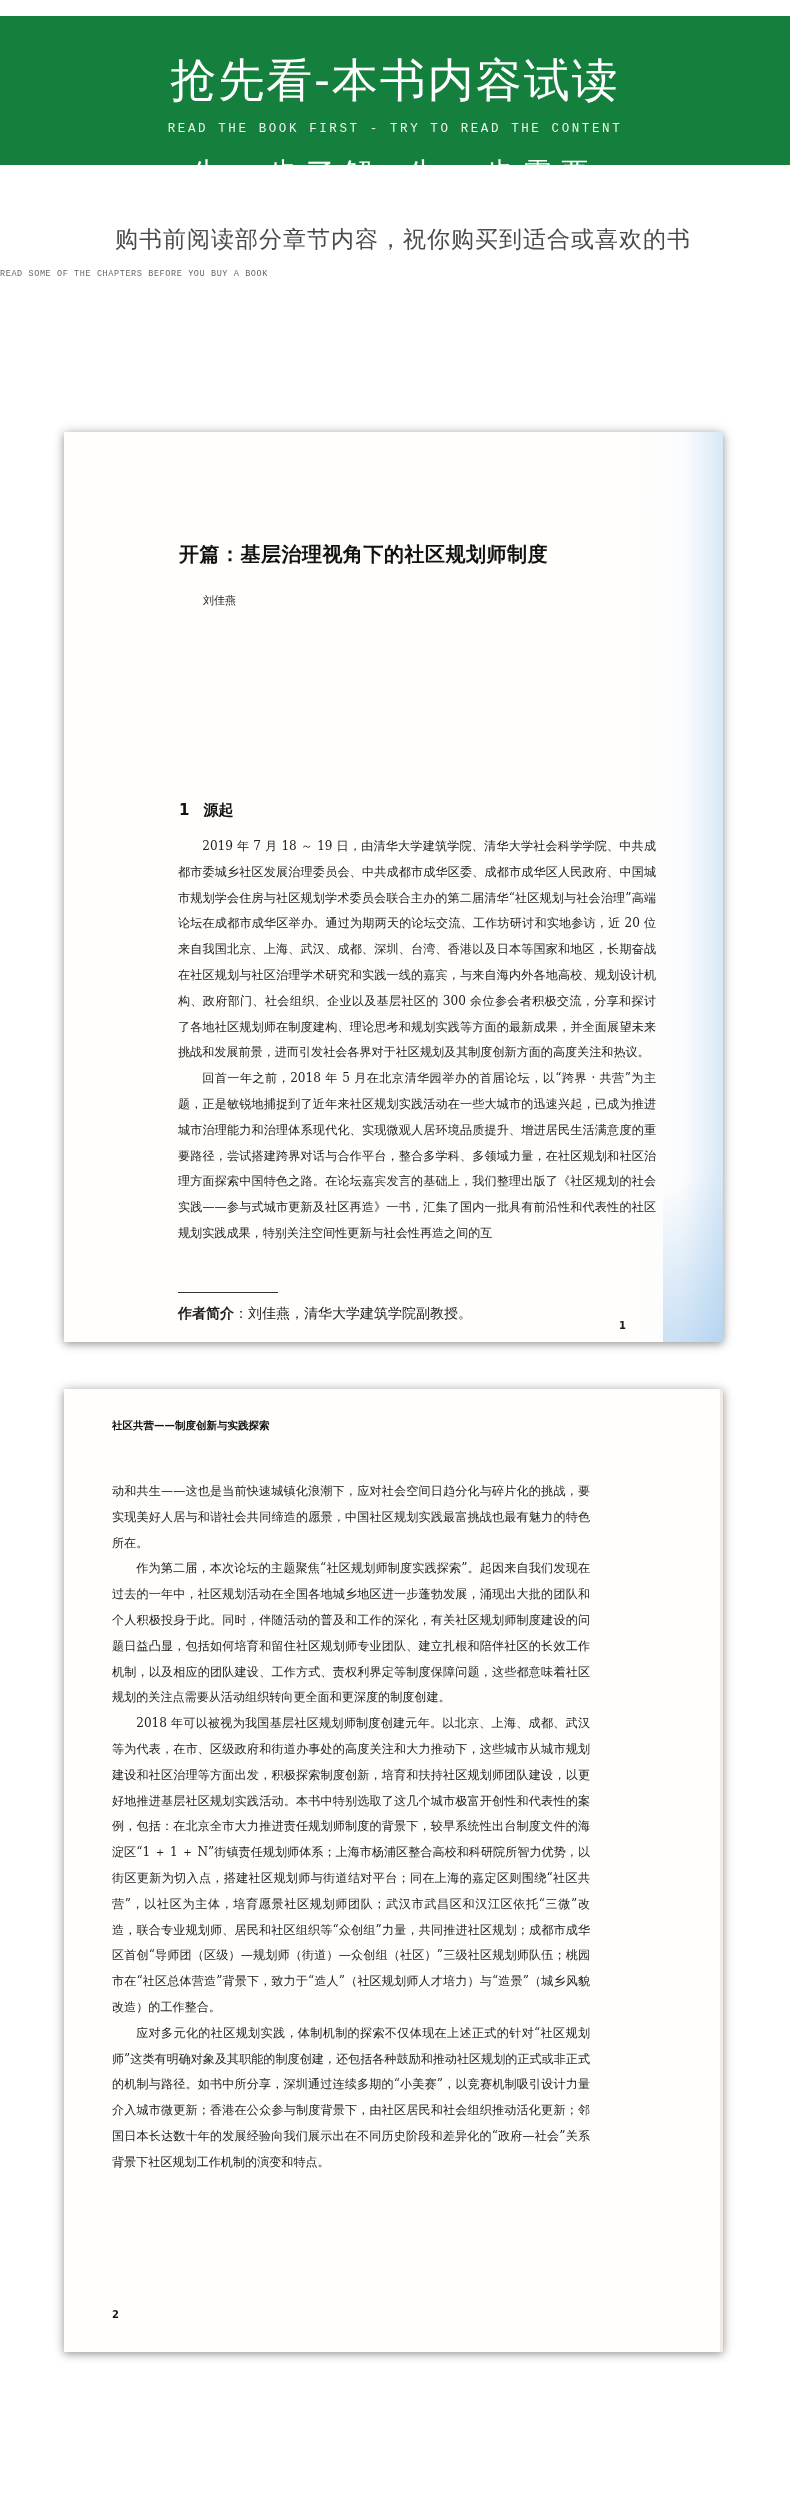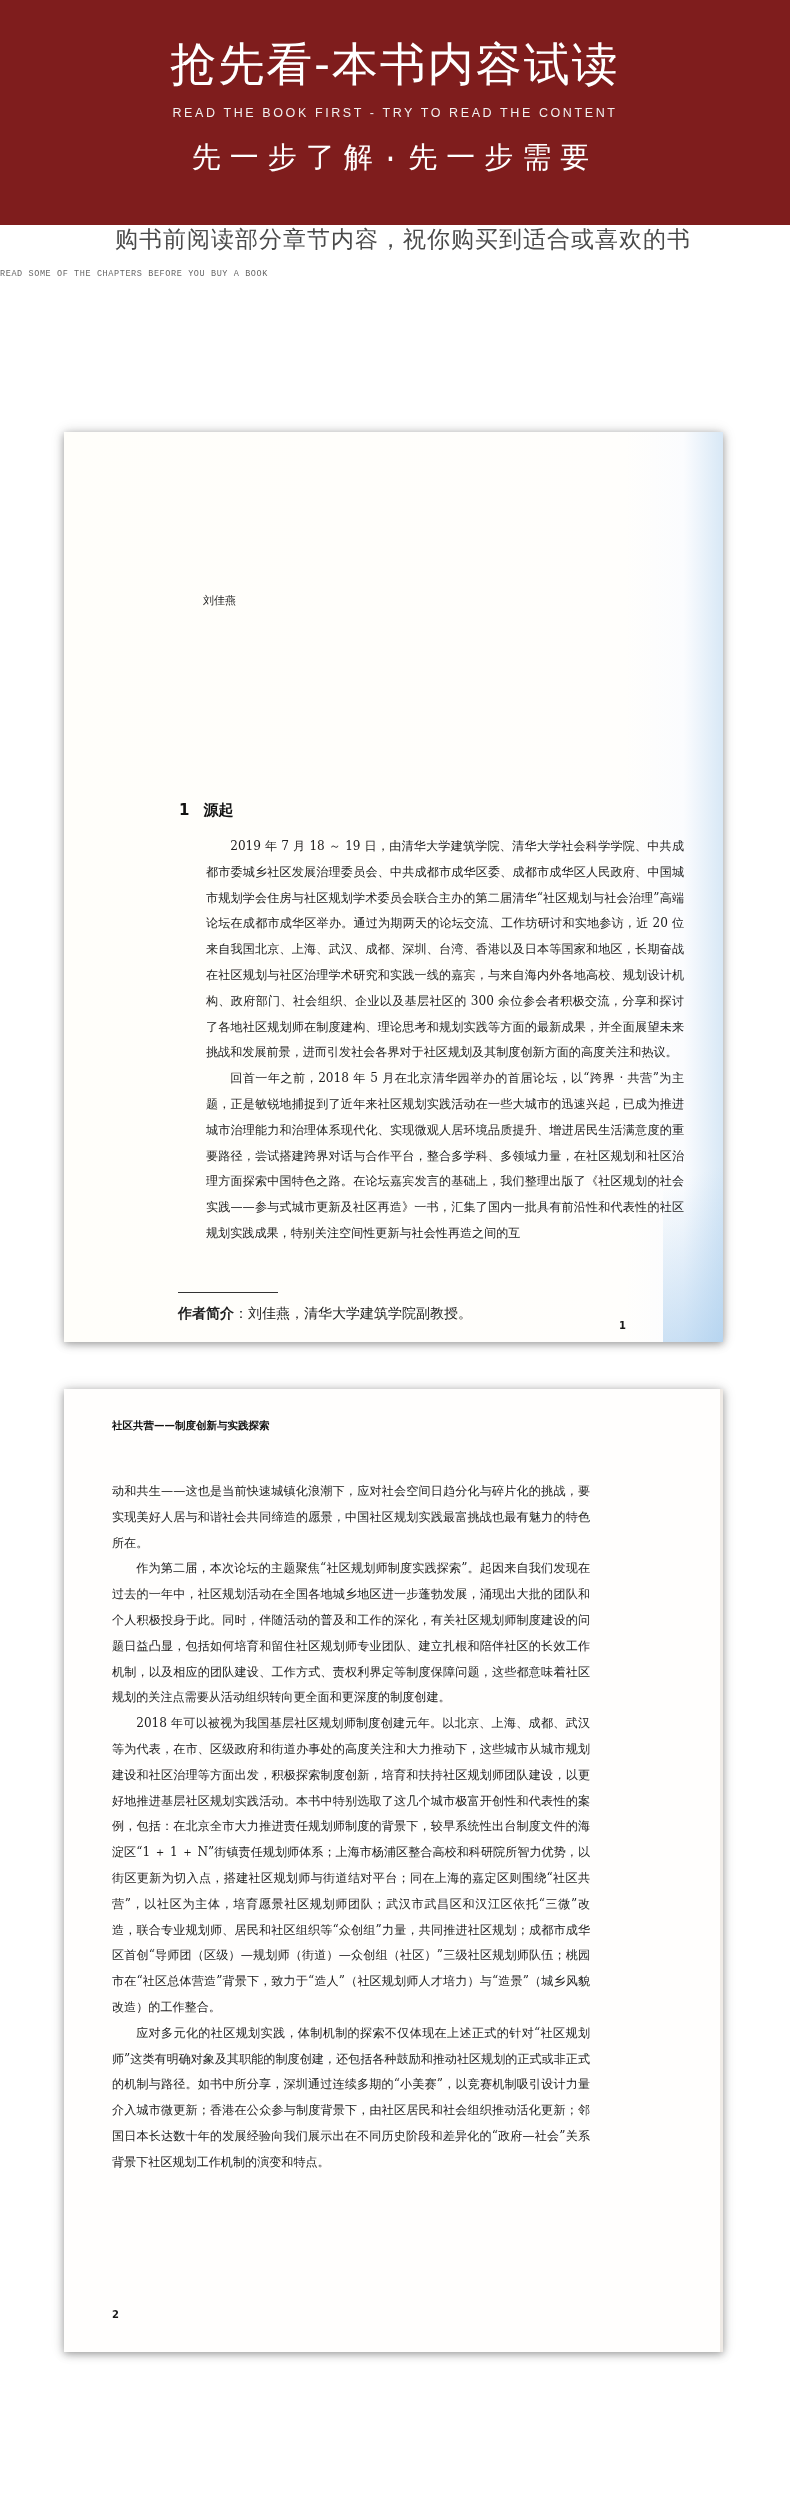--- a/index.html
+++ b/index.html
@@ -1,38 +1,38 @@
 <!DOCTYPE html>
 <html><head>
 <meta charset="utf-8">
 <style>
   * { margin: 0; padding: 0; box-sizing: border-box; }
   html, body { width: 790px; background: #ffffff; }
   body { position: relative; height: 2517px; overflow: hidden; font-family: "DejaVu Serif", "Liberation Serif", serif; color: #1a1a1a; }
 
-  .banner { position: absolute; left: 0; top: 0; width: 790px; height: 225px; background: #7f1d1d; text-align: center; color: #fff; }
+  .banner { position: absolute; left: 0; top: 16px; width: 790px; height: 149px; background: #15803d; text-align: center; color: #fff; }
   .banner-title { position: absolute; left: 0; right: 0; top: 36px; font-family: "DejaVu Serif", "Liberation Serif", serif; font-size: 46px; letter-spacing: 2px; line-height: 56px; color: #ffffff; }
-  .banner-sub-en { position: absolute; left: 0; right: 0; top: 106px; font-family: Liberation Sans, sans-serif; font-size: 12.5px; letter-spacing: 2.6px; color: #f2f2f2; }
+  .banner-sub-en { position: absolute; left: 0; right: 0; top: 106px; font-family: Liberation Mono, monospace; font-size: 12.5px; letter-spacing: 2.6px; color: #f2f2f2; }
   .banner-slogan { position: absolute; left: 0; right: 0; top: 138px; font-family: Liberation Mono, monospace; font-size: 29px; letter-spacing: 9px; color: #ffffff; }
 
   .intro-cn { position: absolute; left: 0; right: 0; top: 224px; text-align: center; font-family: "DejaVu Sans", "Liberation Sans", sans-serif; font-size: 23px; color: #4a4a4a; letter-spacing: 1px; padding-left: 16px; }
   .intro-en { position: absolute; left: 0; right: 0; top: 269px; text-align: left; font-family: Liberation Mono, monospace; font-size: 8.5px; color: #666; letter-spacing: 0.6px; }
 
   .page { position: absolute; left: 64px; width: 659px; background: #fffefb; box-shadow: 0 2px 8px rgba(0,0,0,0.35), 0 0 14px rgba(0,0,0,0.12); }
   .page1 { top: 432px; height: 910px; background: linear-gradient(to right, #fffefa 0%, #fffefc 85%, #fbfcfe 94%, #d8e8f6 100%); }
   .page1 .edge-glow { position: absolute; right: 0; bottom: 0; width: 60px; height: 200px; background: linear-gradient(160deg, rgba(255,255,255,0) 20%, rgba(160,200,236,0.6) 100%); pointer-events: none; }
   .page2 { top: 1389px; height: 963px; background: #fffefd; border-right: 3px solid #f0ebe6; }
 
   .chapter-title { position: absolute; left: 115px; top: 109px; font-family: "DejaVu Serif", "Liberation Serif", serif; font-weight: bold; font-size: 20px; color: #111; letter-spacing: 0.5px; }
   .author { position: absolute; left: 115px; top: 161px; font-size: 11px; color: #222; margin-left: 24px; }
   .section-heading { position: absolute; left: 115px; top: 369px; font-family: "DejaVu Sans", "Liberation Sans", sans-serif; font-size: 15px; color: #111; }
   .section-heading .num { margin-right: 14px; }
 
   .body-block { position: absolute; font-size: 12.1px; line-height: 25.8px; color: #1c1c1c; text-align: justify; }
-  .page1 .body-block { left: 114px; width: 478px; top: 402px; margin-left: 28px; }
+  .page1 .body-block { left: 114px; width: 478px; top: 402px; }
   .page2 .body-block { left: 48px; width: 478px; top: 90px; }
   .para { text-indent: 2em; }
   .para.cont { text-indent: 0; }
 
   .footnote-rule { position: absolute; left: 114px; top: 862px; width: 100px; height: 1px; background: #333; }
   .footnote-rule { top: 860px; }
   .footnote { position: absolute; left: 114px; top: 873px; font-size: 14px; color: #222; }
   .footnote b { font-weight: bold; }
   .page-num-1 { position: absolute; right: 97px; top: 888px; font-family: "DejaVu Sans", "Liberation Sans", sans-serif; font-weight: bold; font-size: 10px; }
 
@@ -46,20 +46,21 @@
   <div class="banner-title">抢先看-本书内容试读</div>
   <div class="banner-sub-en">READ THE BOOK FIRST - TRY TO READ THE CONTENT</div>
   <div class="banner-slogan">先一步了解·先一步需要</div>
 </header>
 
 <div class="intro-cn">购书前阅读部分章节内容，祝你购买到适合或喜欢的书</div>
 <div class="intro-en">READ SOME OF THE CHAPTERS BEFORE YOU BUY A BOOK</div>
 
 <section class="page page1">
   <div class="edge-glow"></div>
+  <h1 class="chapter-title">开篇：基层治理视角下的社区规划师制度</h1>
   <div class="author">刘佳燕</div>
   <h2 class="section-heading">
     <span class="num">1</span><span>源起</span>
   </h2>
   <div class="body-block">
     <p class="para">2019 年 7 月 18 ～ 19 日，由清华大学建筑学院、清华大学社会科学学院、中共成都市委城乡社区发展治理委员会、中共成都市成华区委、成都市成华区人民政府、中国城市规划学会住房与社区规划学术委员会联合主办的第二届清华“社区规划与社会治理”高端论坛在成都市成华区举办。通过为期两天的论坛交流、工作坊研讨和实地参访，近 20 位来自我国北京、上海、武汉、成都、深圳、台湾、香港以及日本等国家和地区，长期奋战在社区规划与社区治理学术研究和实践一线的嘉宾，与来自海内外各地高校、规划设计机构、政府部门、社会组织、企业以及基层社区的 300 余位参会者积极交流，分享和探讨了各地社区规划师在制度建构、理论思考和规划实践等方面的最新成果，并全面展望未来挑战和发展前景，进而引发社会各界对于社区规划及其制度创新方面的高度关注和热议。</p>
     <p class="para">回首一年之前，2018 年 5 月在北京清华园举办的首届论坛，以“跨界 · 共营”为主题，正是敏锐地捕捉到了近年来社区规划实践活动在一些大城市的迅速兴起，已成为推进城市治理能力和治理体系现代化、实现微观人居环境品质提升、增进居民生活满意度的重要路径，尝试搭建跨界对话与合作平台，整合多学科、多领域力量，在社区规划和社区治理方面探索中国特色之路。在论坛嘉宾发言的基础上，我们整理出版了《社区规划的社会实践——参与式城市更新及社区再造》一书，汇集了国内一批具有前沿性和代表性的社区规划实践成果，特别关注空间性更新与社会性再造之间的互</p>
   </div>
   <div class="footnote-rule"></div>
   <div class="footnote"><b>作者简介</b><span>：刘佳燕，清华大学建筑学院副教授。</span></div>

